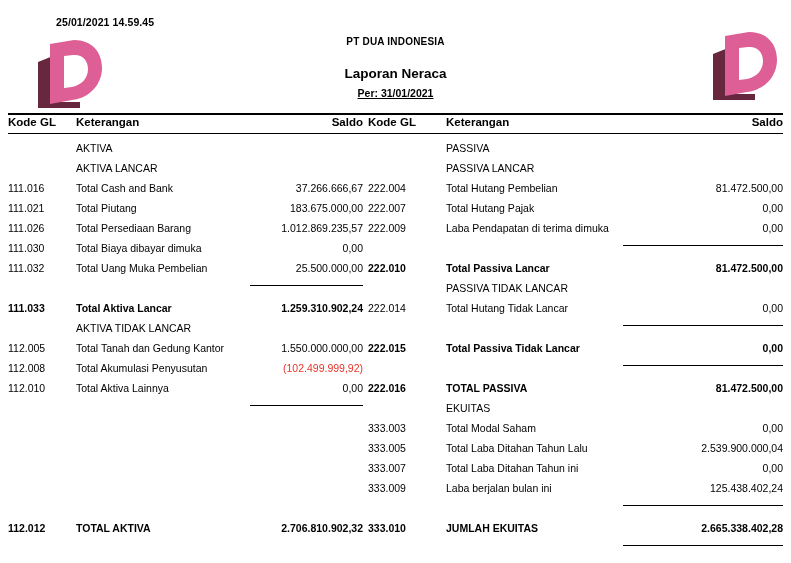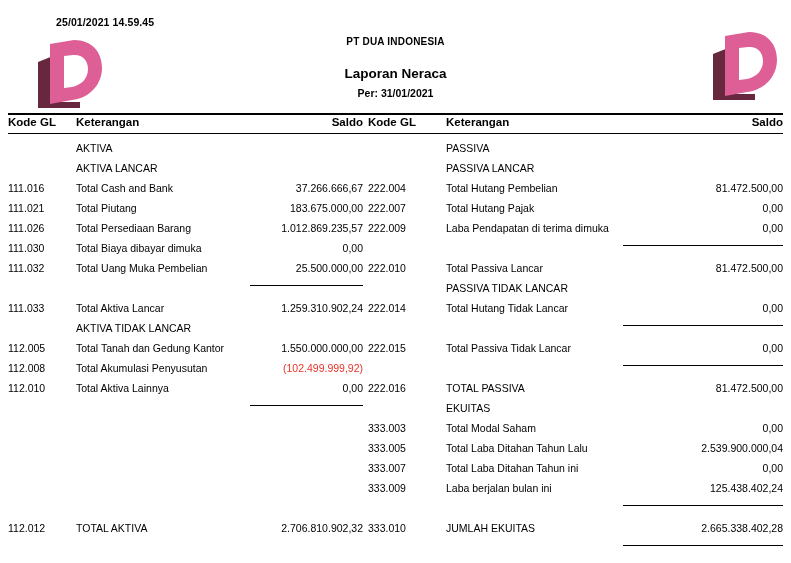--- a/index.html
+++ b/index.html
@@ -69,20 +69,21 @@
     font-size: 13.5px;
     font-weight: bold;
     margin-top: 20px;
     line-height: 1.1;
   }
   .title-period {
     font-size: 10.5px;
     font-weight: bold;
     margin-top: 6px;
     line-height: 1.1;
+    text-decoration: underline;
   }
 
   
   .rule-top {
     position: absolute;
     left: 8px;
     top: 113px;
     width: 775px;
     height: 2px;
     background: #000000;
@@ -141,21 +142,21 @@
   .col-right .row .r-label { left: 78px; }
   .row .r-value {
     position: absolute;
     right: 0;
     top: 0;
     text-align: left;
     white-space: nowrap;
   }
   .row.bold .r-code,
   .row.bold .r-label,
-  .row.bold .r-value { font-weight: normal; }
+  .row.bold .r-value { font-weight: bold; }
   .row.section .r-label { font-weight: normal; }
   .row.neg .r-value { color: #e8342a; }
 
   
   .row .r-rule {
     position: absolute;
     right: 0;
     bottom: -4px;
     width: 113px;
     height: 1px;

